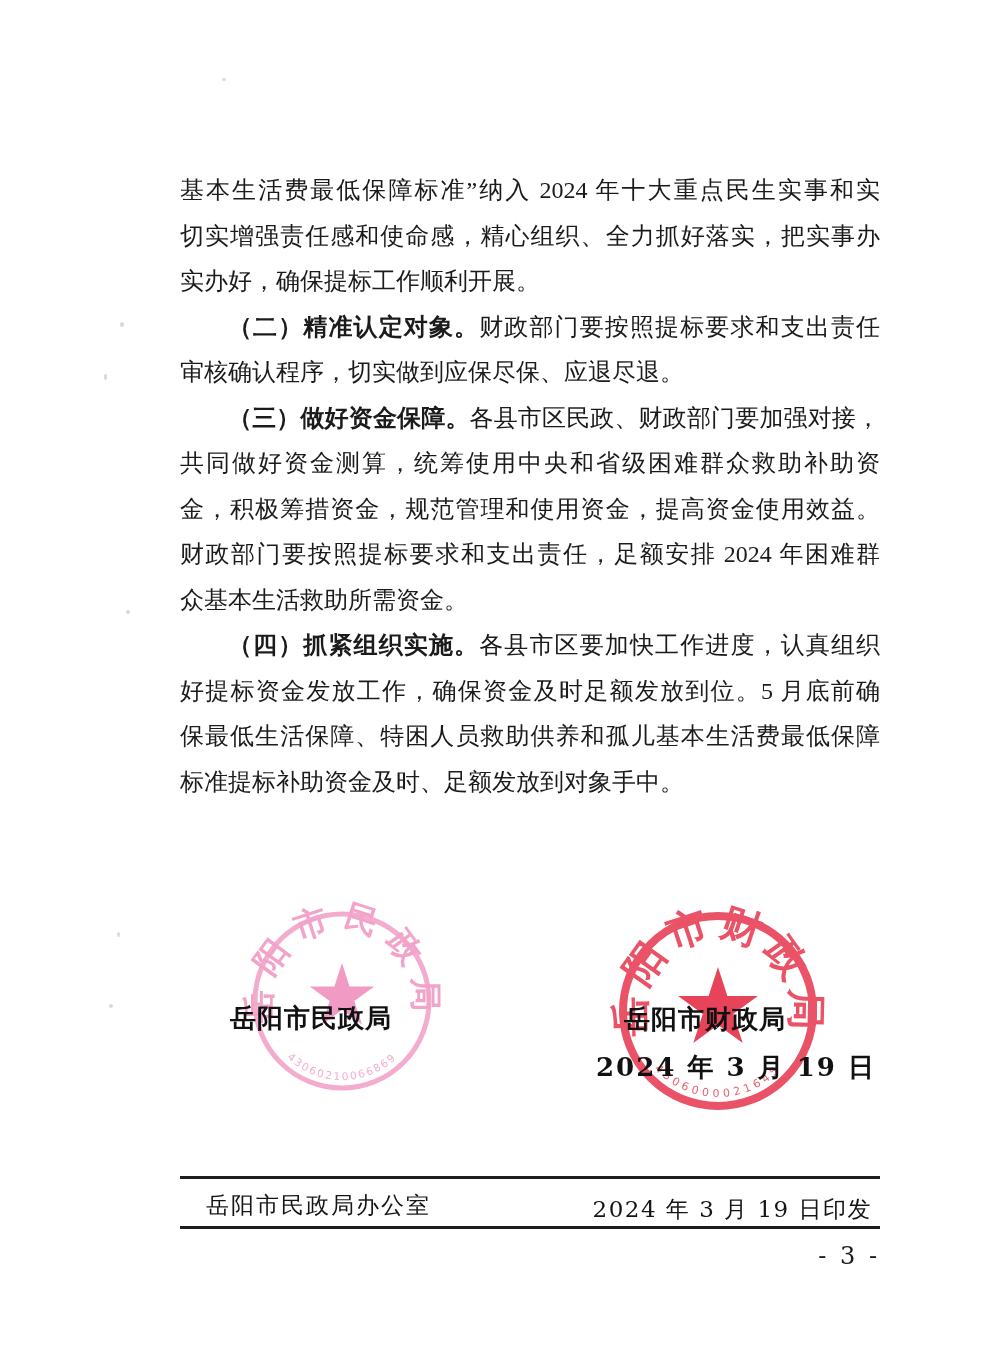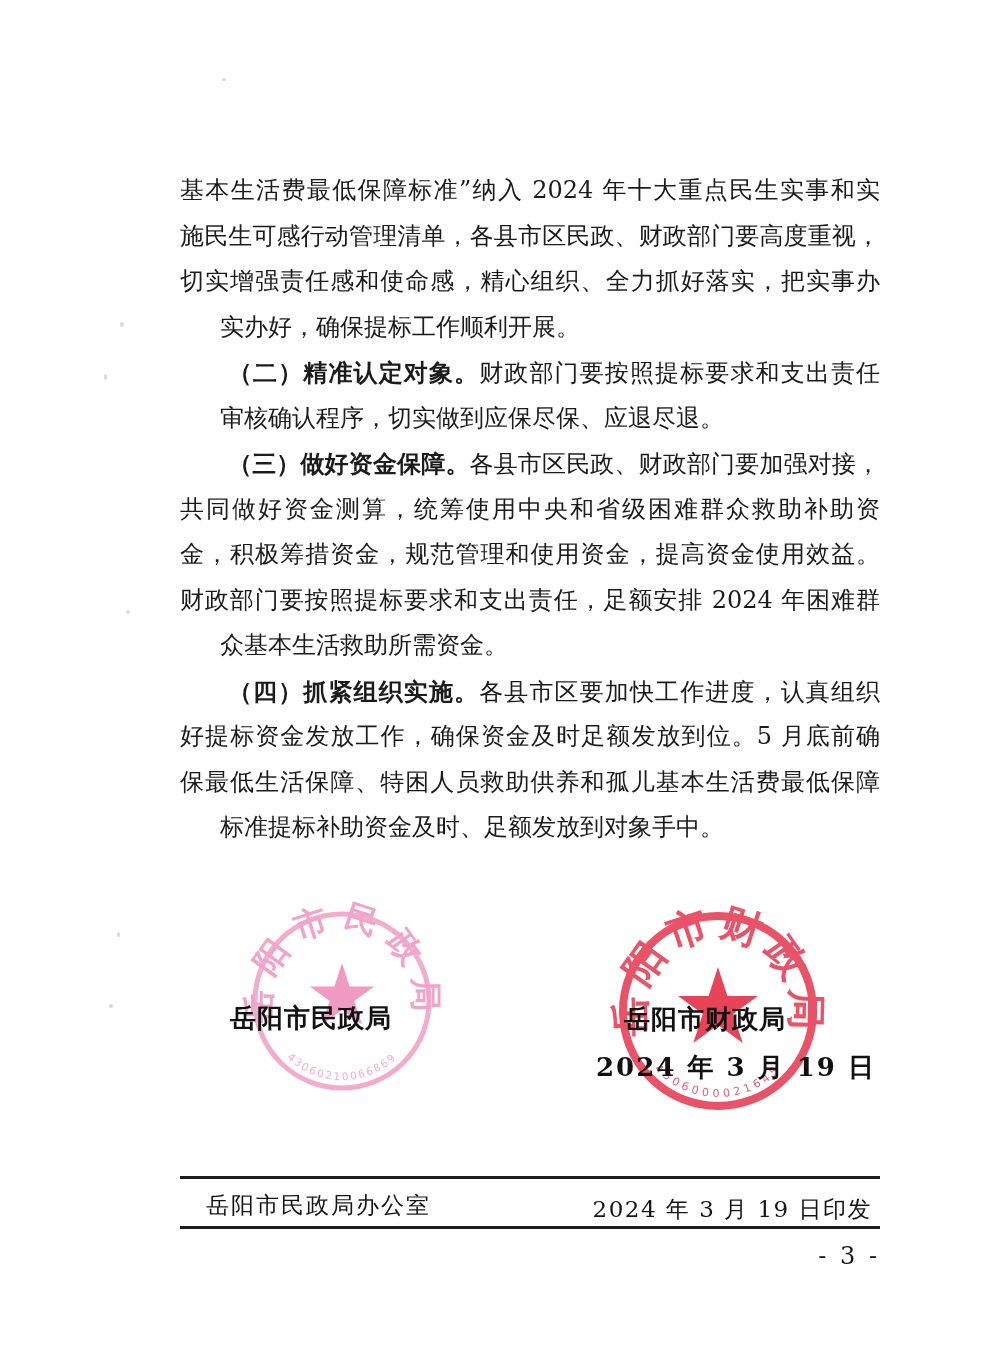--- a/index.html
+++ b/index.html
@@ -15,22 +15,23 @@
   
   .textblock{
     position:absolute;left:180px;top:168px;width:700px;
     font-size:24px;line-height:45.5px;
   }
   .tline{
     text-align:justify;
     text-align-last:justify;
     height:45.5px;
     overflow:hidden;
+    font-family:Liberation Serif, serif;
   }
-  .tline.last{text-align-last:left;margin-left:40px;}
+  .tline.last{text-align-last:left;}
   .tline.indent{text-indent:48px;}
   .phead{font-weight:700;}
   
   .seal{position:absolute;}
   .seal-left{left:232px;top:891px;opacity:.78;}
   .seal-right{left:602px;top:895px;opacity:.95;}
   .seal-left .ring{stroke:#f095c1;}
   .seal-left .ringtext{fill:#ef8abc;}
   .seal-left .star{fill:#ee7fb4;}
   .seal-left .serial{fill:#f095c1;}
@@ -68,21 +69,20 @@
   
   .speck{position:absolute;background:#b9b9b9;opacity:.55;border-radius:50%;}
 </style>
 </head>
 <body>
 
 <div class="page">
 
   <div class="textblock">
     <div class="tline">基本生活费最低保障标准”纳入 2024 年十大重点民生实事和实</div>
-    <div class="tline">施民生可感行动管理清单，各县市区民政、财政部门要高度重视，</div>
     <div class="tline">切实增强责任感和使命感，精心组织、全力抓好落实，把实事办</div>
     <div class="tline last">实办好，确保提标工作顺利开展。</div>
 
     <div class="tline indent"><span class="phead">（二）精准认定对象。</span><span>财政部门要按照提标要求和支出责任</span></div>
     <div class="tline last">审核确认程序，切实做到应保尽保、应退尽退。</div>
 
     <div class="tline indent"><span class="phead">（三）做好资金保障。</span><span>各县市区民政、财政部门要加强对接，</span></div>
     <div class="tline">共同做好资金测算，统筹使用中央和省级困难群众救助补助资</div>
     <div class="tline">金，积极筹措资金，规范管理和使用资金，提高资金使用效益。</div>
     <div class="tline">财政部门要按照提标要求和支出责任，足额安排 2024 年困难群</div>

